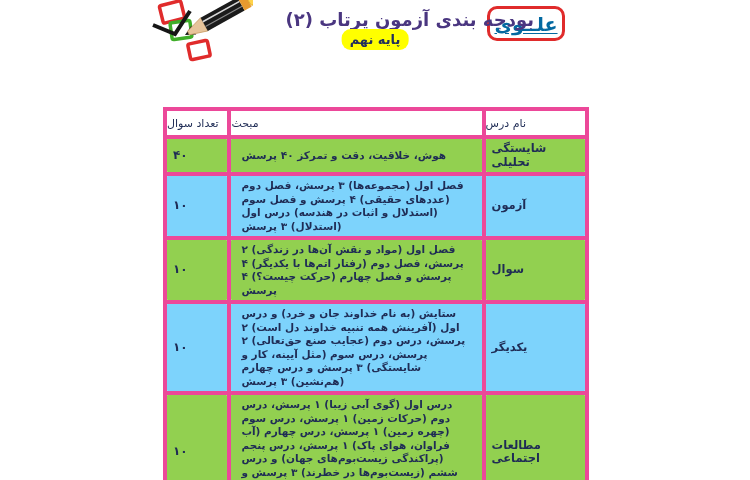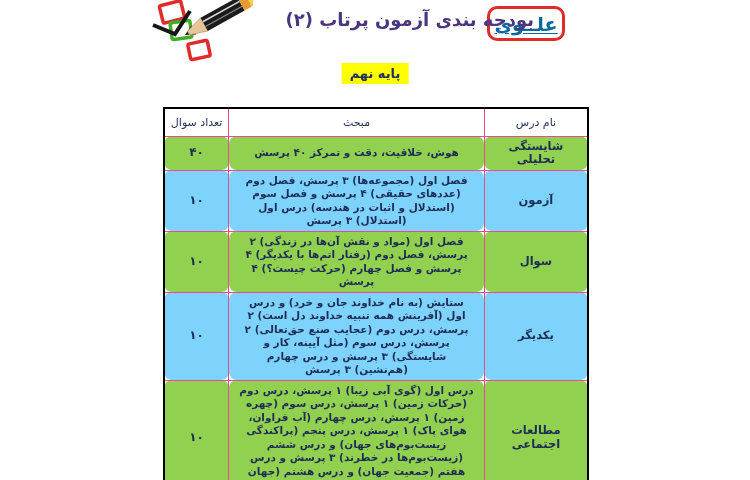--- a/index.html
+++ b/index.html
@@ -28,35 +28,35 @@
     position:absolute; left:234px; top:9px; width:300px;
     text-align:right;
     color:#4a3680; font-weight:bold; font-size:18px;
   }
   .illustration { position:absolute; left:145px; top:0; }
   .badge {
     position:absolute; left:375px; transform:translateX(-50%);
     font-weight:bold; color:#22305c; white-space:nowrap;
     padding:3px 8px;
   }
-  .badge.grade { top:63px; background:#ffff00; font-size:13px; }
+  .badge.grade { top:29px; background:#ffff00; font-size:13px;border-radius:9px; }
   .badge.date  { top:71px; background:#33cc00; font-size:15px;margin-top:44px; }
   
   table.schedule {
     position:absolute; left:163px; top:107px;
     width:426px;
     border-collapse:collapse;
     border:2px solid #000;
     direction:rtl;
     font-size:10.5px;
   }
   .schedule th, .schedule td {
-    border:1px solid #ec4899;
+    border:4px solid #ec4899;
     vertical-align:middle;
-    text-align:center;
+    text-align:left;
     color:#1f2c55;
   }
   .schedule th { font-weight:normal; height:28px; font-size:11px; background:#fff; }
   .schedule td { font-weight:bold; padding:3px 6px; line-height:13.5px;border-radius:8px; }
   .schedule td.topic { padding:3px 10px; }
   .schedule td.course { font-size:11.5px; width:104px; }
   .schedule td.qty { font-size:12px; width:65px; }
   .schedule tr.green td { background:#92d050; }
   .schedule tr.white td { background:#7dd3fc; }
   col.c-course { width:104px; }

